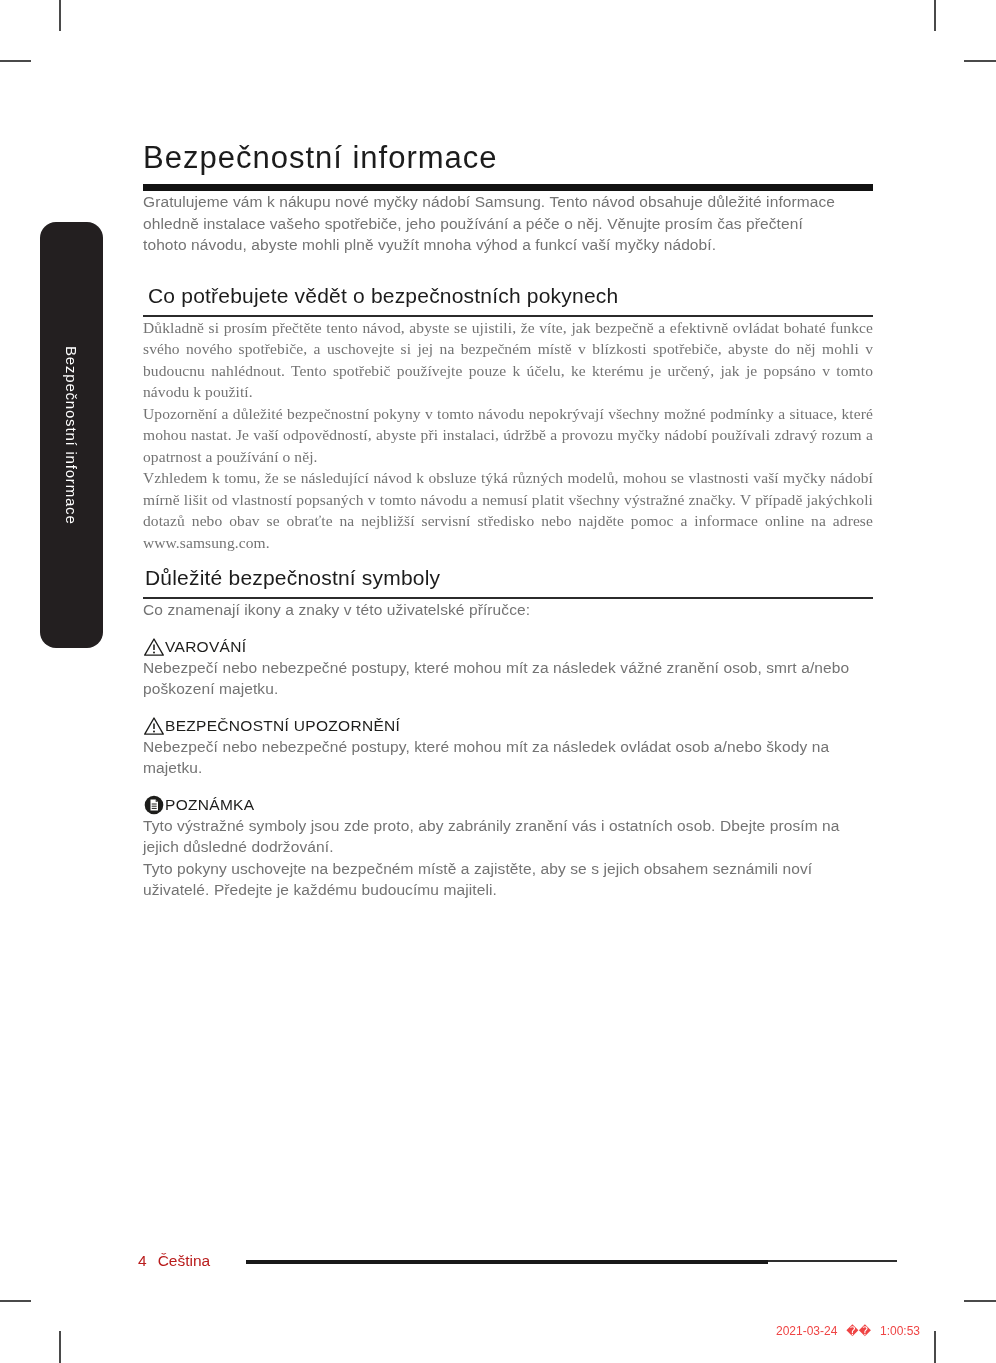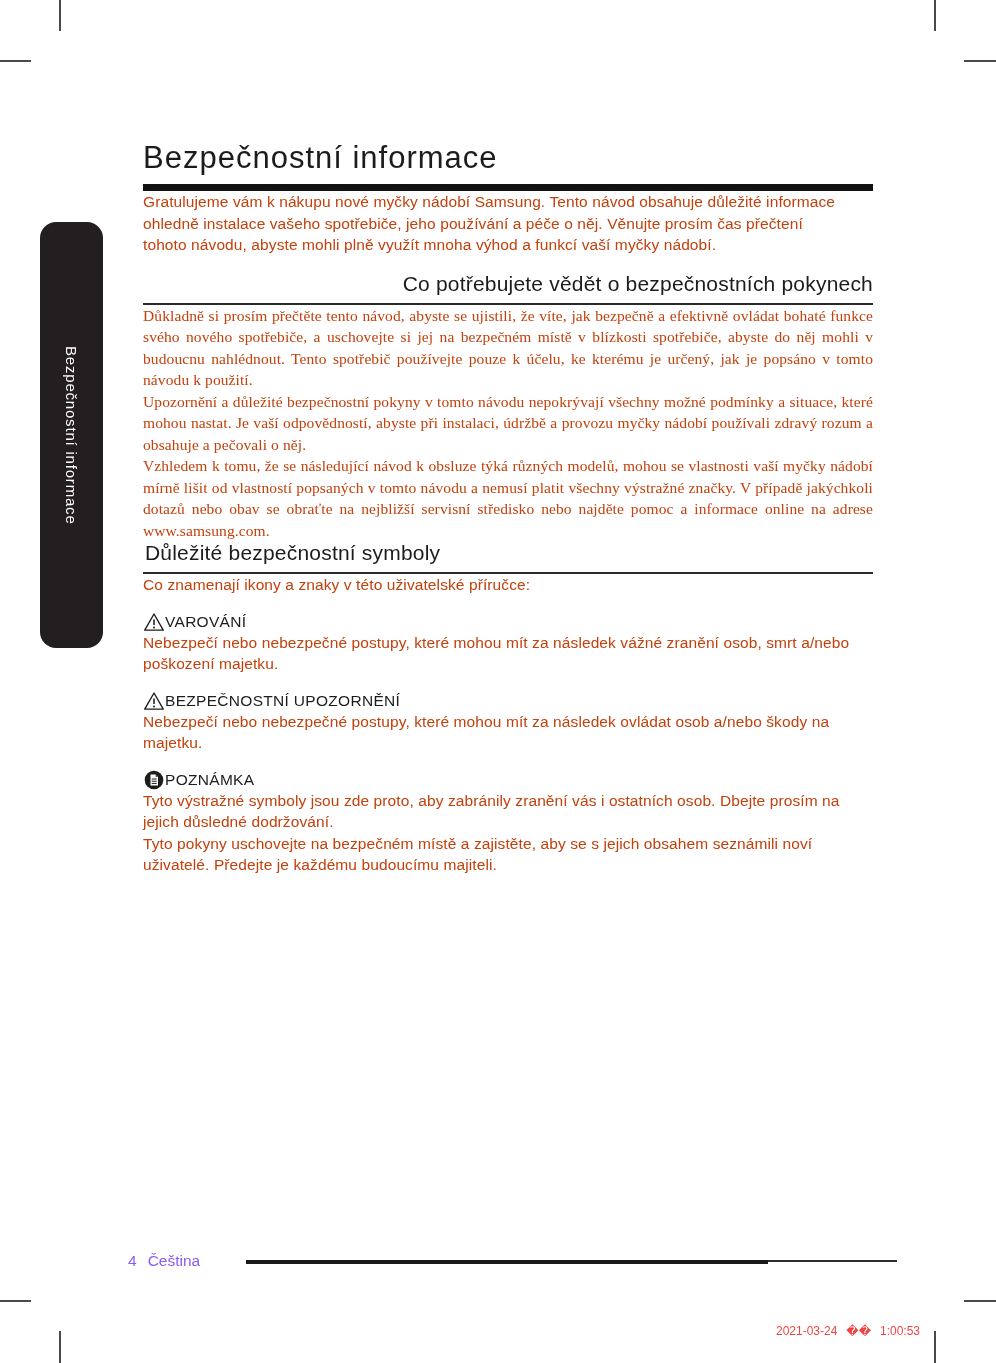--- a/index.html
+++ b/index.html
@@ -17,38 +17,38 @@
     display:flex;align-items:center;justify-content:center;
   }
   .side-tab span{
     writing-mode:vertical-rl;color:#ffffff;font-size:15px;letter-spacing:0.8px;
     white-space:nowrap;
   }
   
   .main{position:absolute;left:143px;top:136px;width:730px;}
   .page-title{font-size:31px;font-weight:400;letter-spacing:1px;margin:0;line-height:44px;color:#1c1c1c;}
   .title-rule{height:7px;background:#121212;margin-top:4px;}
-  p.body{font-size:15.5px;line-height:21.5px;margin:0;color:#c2410c;letter-spacing:0.1px;}
+  p.body{font-size:15.5px;line-height:21.5px;margin:0;color:#737373;letter-spacing:0.1px;}
   .intro{margin-top:14px;width:706px;}
   .just{text-align:justify;font-family:Liberation Serif, serif;}
   .sec-heading{font-size:21px;font-weight:400;margin:0;padding-left:5px;letter-spacing:0.2px;color:#1c1c1c;}
-  .sec1-heading{margin-top:16px;text-align:right;}
+  .sec1-heading{margin-top:28px;}
   .heading-rule{height:2px;background:#2b2b2b;margin-top:7px;}
   .p-gap{margin-top:9px;}
   .p-gap2{margin-top:11px;}
-  .sec2-heading{padding-left:2px;}
+  .sec2-heading{margin-top:13px;padding-left:2px;}
   .callout-head{display:flex;align-items:center;margin-top:16px;}
   .callout-head .label{font-size:15.5px;letter-spacing:0.3px;}
   .callout-text{margin-top:9px;width:720px;}
   .note-text{margin-top:3px;}
   .closing1{margin-top:32px;}
   .closing2{margin-top:33px;}
   .icon-box{width:22px;height:20px;display:inline-flex;align-items:center;justify-content:center;flex:0 0 auto;}
   
-  .footer-left{position:absolute;left:128px;top:1252px;font-size:15.5px;color:#8b5cf6;}
+  .footer-left{position:absolute;left:138px;top:1252px;font-size:15.5px;color:#b91c1c;}
   .footer-left .pgnum{margin-right:11px;}
   .footer-rule{position:absolute;left:246px;top:1260px;width:651px;height:4px;}
   .footer-rule .seg1{position:absolute;left:0;top:0;width:522px;height:4px;background:#191919;}
   .footer-rule .seg2{position:absolute;left:522px;top:0;width:129px;height:2px;background:#2e2e2e;}
   .print-left{position:absolute;left:128px;top:1369px;font-size:16px;color:#2a2a2a;white-space:pre;}
   .print-right{position:absolute;right:76px;top:1324px;font-size:12px;color:#ef4444;display:flex;gap:9px;align-items:center;}
 </style>
 </head>
 <body>
 
@@ -69,21 +69,21 @@
 
   <h1 class="page-title">Bezpečnostní informace</h1>
   <div class="title-rule"></div>
 
   <p class="body intro">Gratulujeme vám k nákupu nové myčky nádobí Samsung. Tento návod obsahuje důležité informace ohledně instalace vašeho spotřebiče, jeho používání a péče o něj. Věnujte prosím čas přečtení tohoto návodu, abyste mohli plně využít mnoha výhod a funkcí vaší myčky nádobí.</p>
 
   <h2 class="sec-heading sec1-heading">Co potřebujete vědět o bezpečnostních pokynech</h2>
   <div class="heading-rule"></div>
 
   <p class="body just p-gap">Důkladně si prosím přečtěte tento návod, abyste se ujistili, že víte, jak bezpečně a efektivně ovládat bohaté funkce svého nového spotřebiče, a uschovejte si jej na bezpečném místě v blízkosti spotřebiče, abyste do něj mohli v budoucnu nahlédnout. Tento spotřebič používejte pouze k účelu, ke kterému je určený, jak je popsáno v tomto návodu k použití.</p>
-  <p class="body just p-gap2">Upozornění a důležité bezpečnostní pokyny v tomto návodu nepokrývají všechny možné podmínky a situace, které mohou nastat. Je vaší odpovědností, abyste při instalaci, údržbě a provozu myčky nádobí používali zdravý rozum a obsahuje a pečovali o něj.</p>
+  <p class="body just p-gap2">Upozornění a důležité bezpečnostní pokyny v tomto návodu nepokrývají všechny možné podmínky a situace, které mohou nastat. Je vaší odpovědností, abyste při instalaci, údržbě a provozu myčky nádobí používali zdravý rozum a opatrnost a používání o něj.</p>
   <p class="body just p-gap2">Vzhledem k tomu, že se následující návod k obsluze týká různých modelů, mohou se vlastnosti vaší myčky nádobí mírně lišit od vlastností popsaných v tomto návodu a nemusí platit všechny výstražné značky. V případě jakýchkoli dotazů nebo obav se obraťte na nejbližší servisní středisko nebo najděte pomoc a informace online na adrese www.samsung.com.</p>
 
   <h2 class="sec-heading sec2-heading">Důležité bezpečnostní symboly</h2>
   <div class="heading-rule"></div>
 
   <p class="body p-gap2">Co znamenají ikony a znaky v této uživatelské příručce:</p>
 
   <div class="callout-head">
     <span class="icon-box">
       <svg width="22" height="20" viewBox="0 0 24 22">

